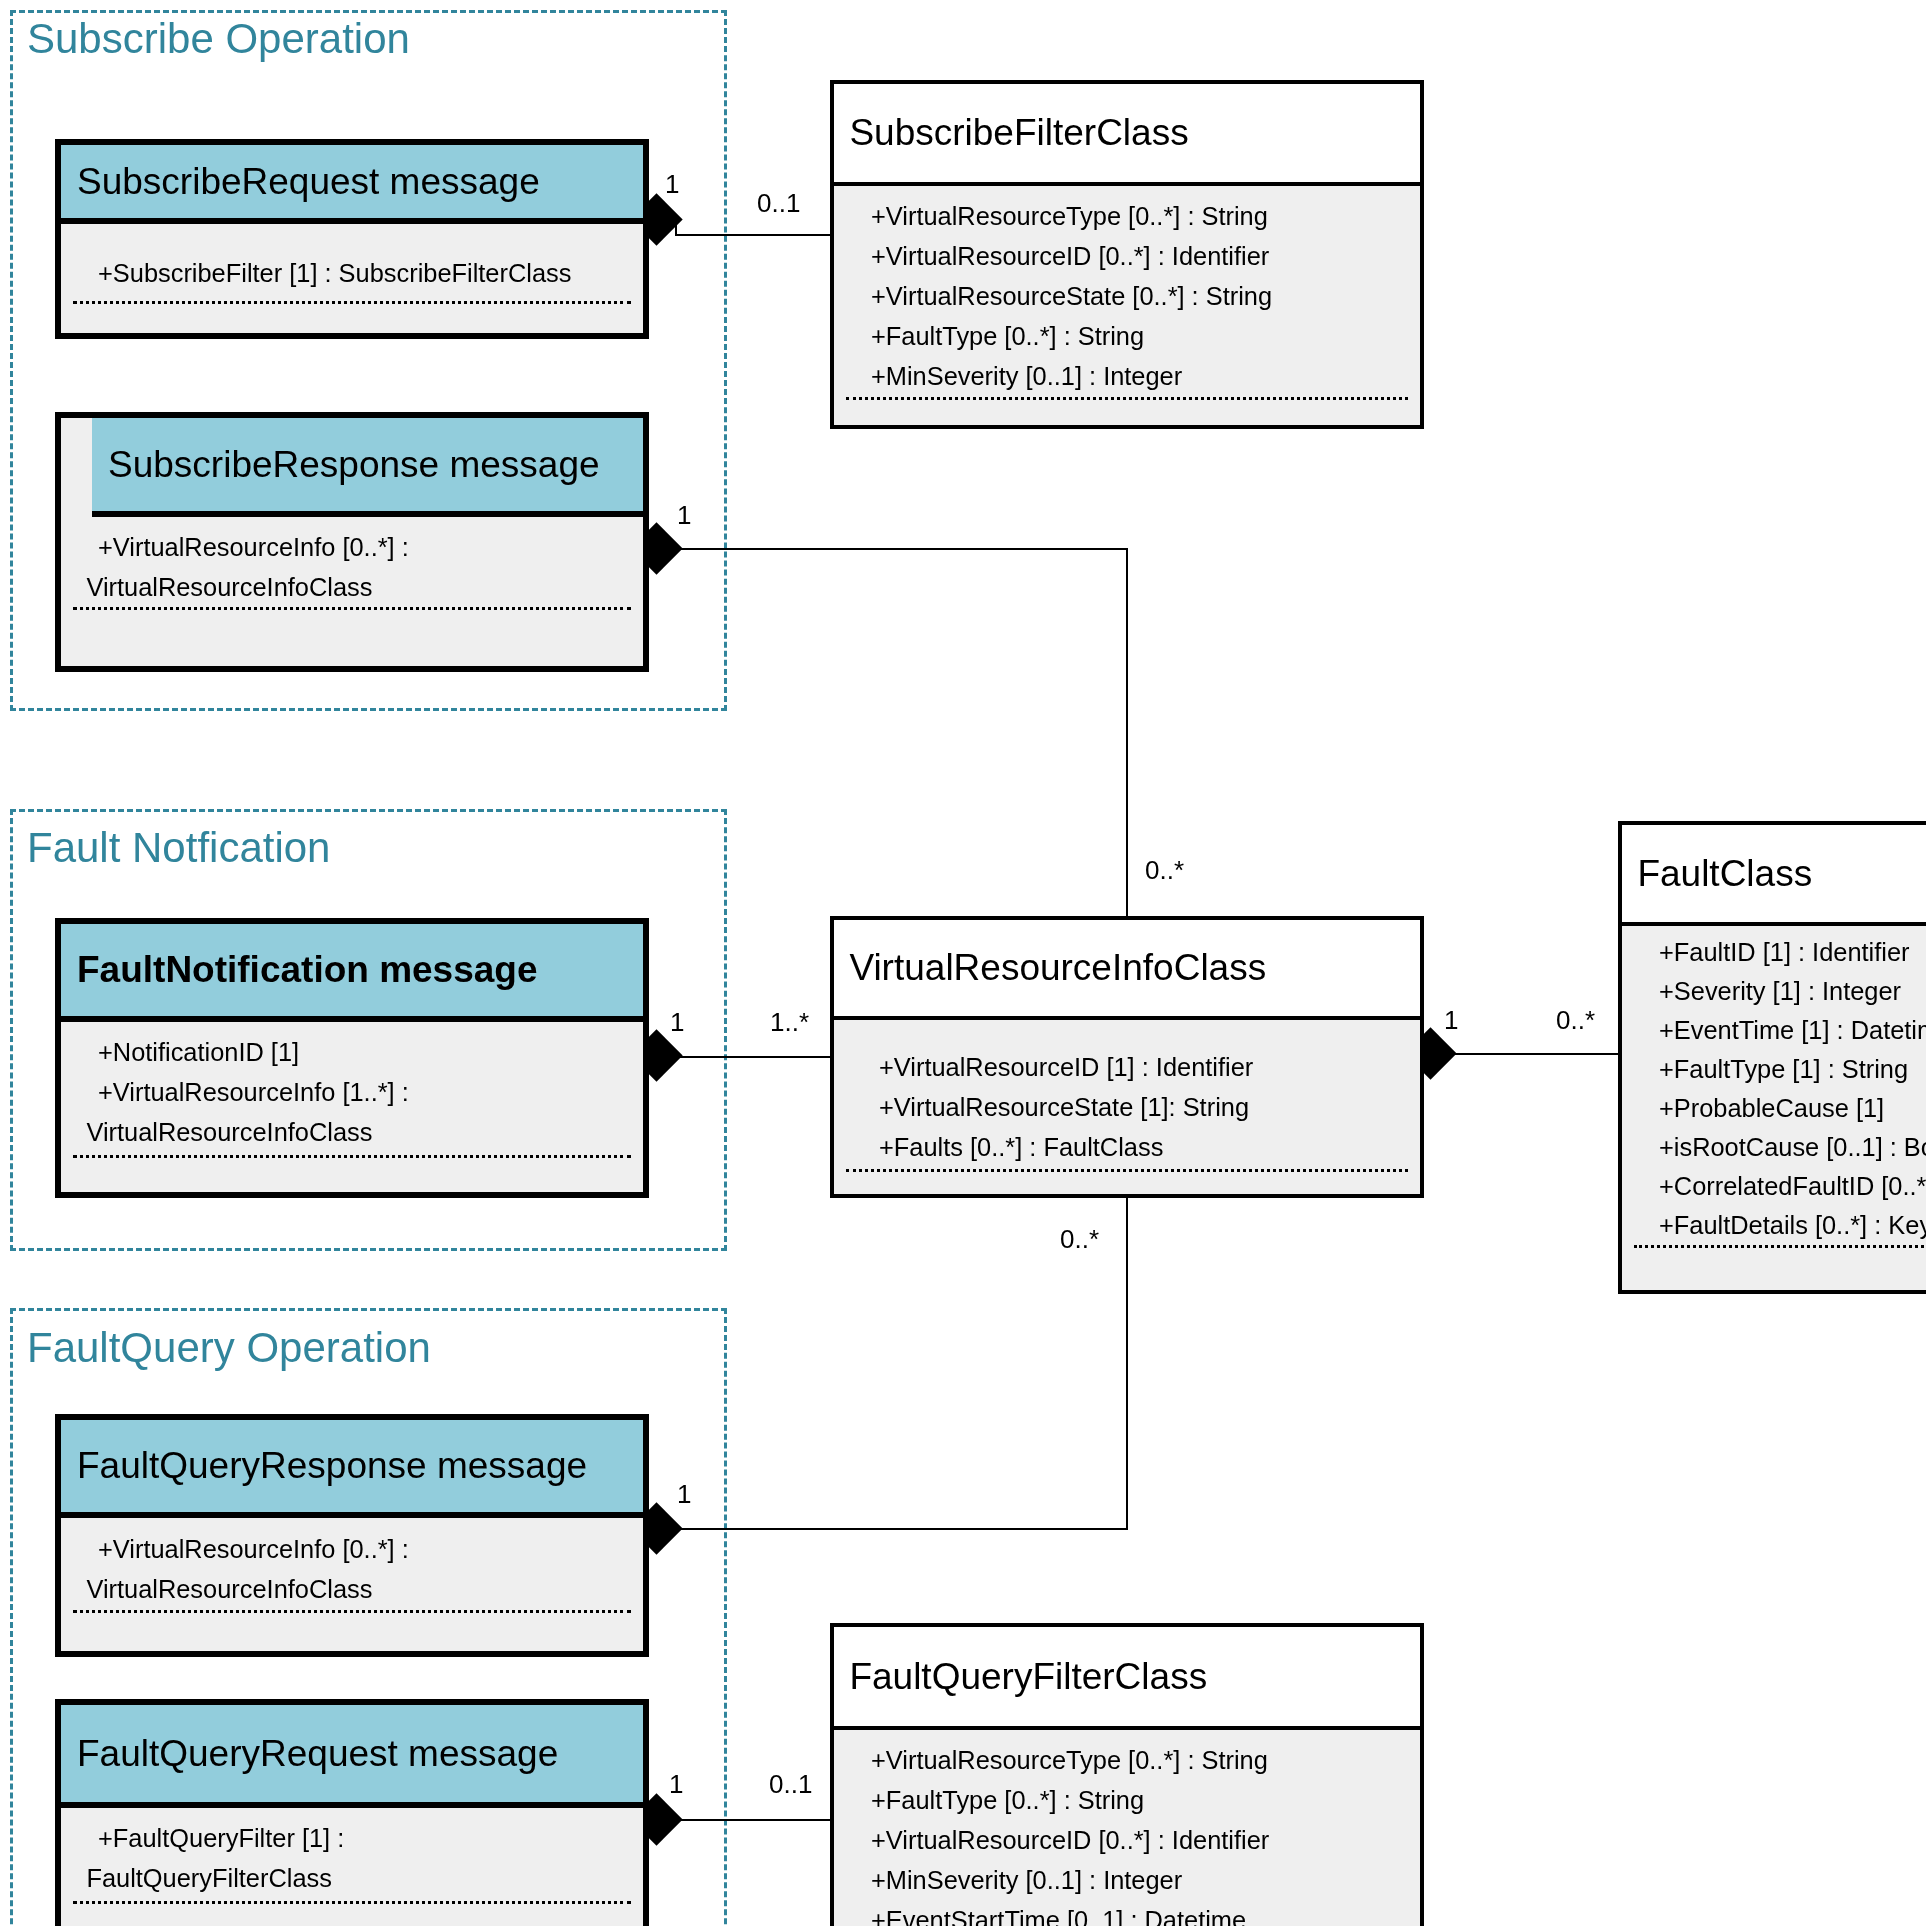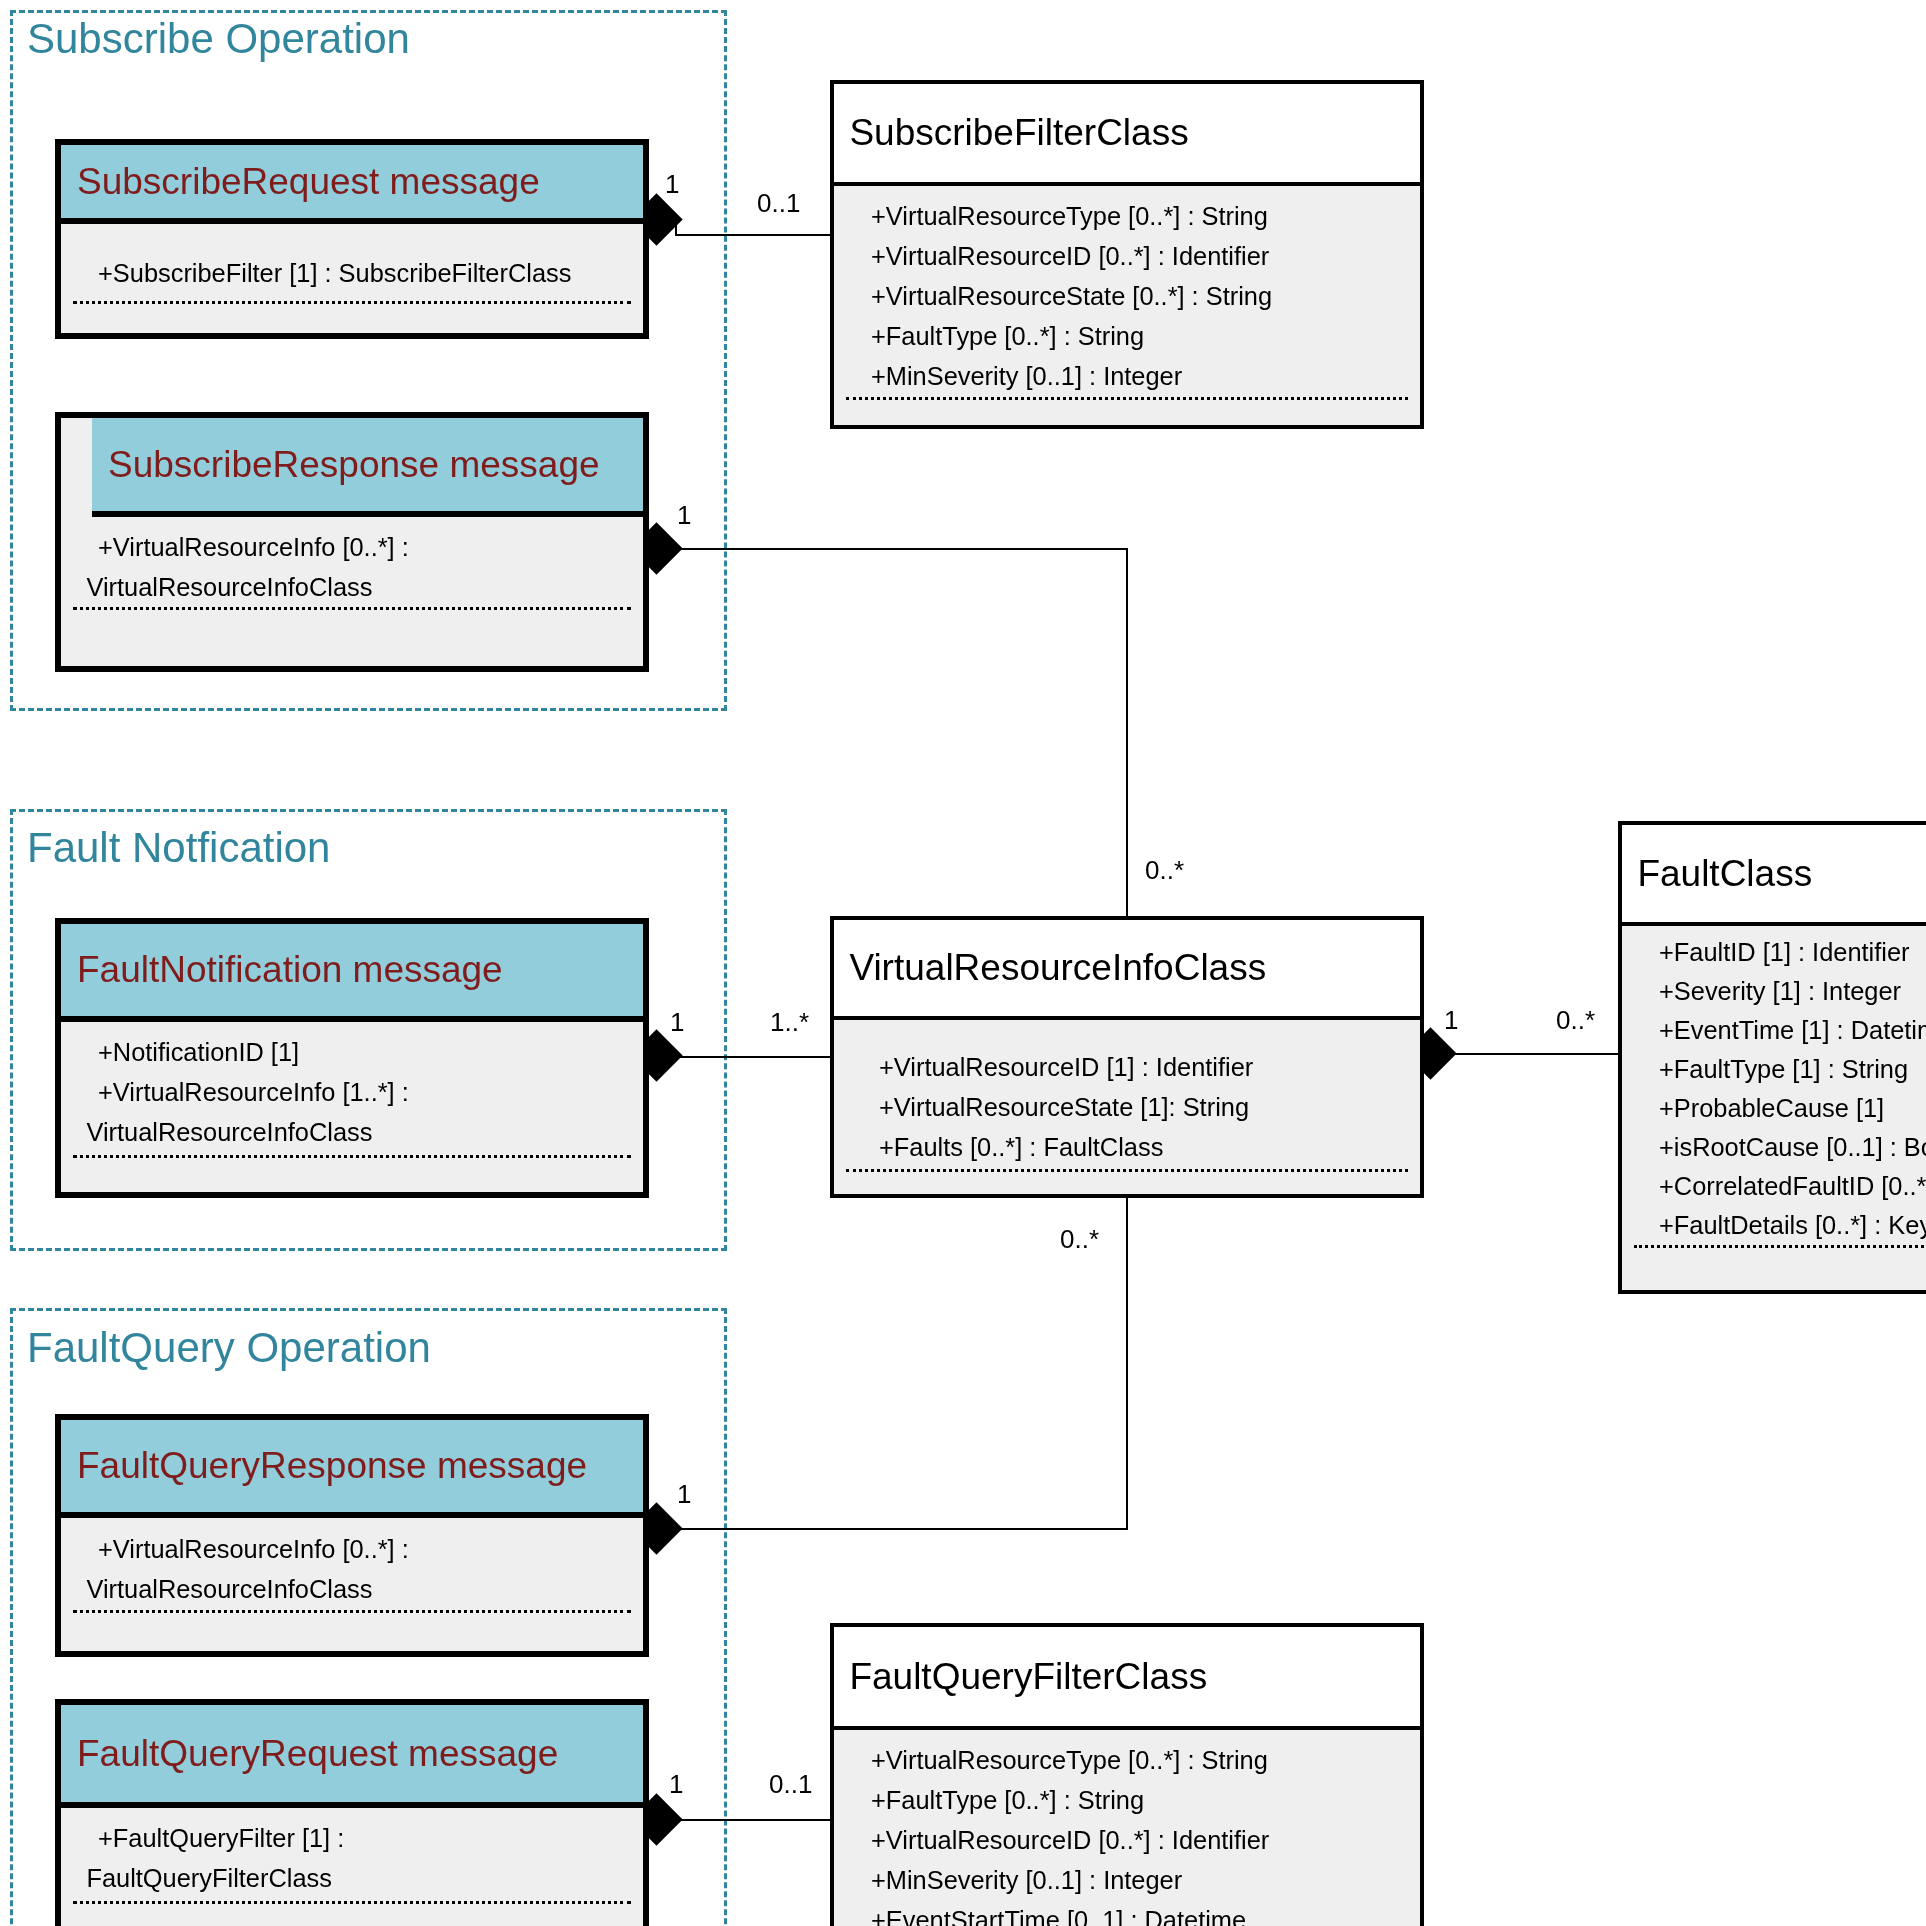--- a/index.html
+++ b/index.html
@@ -7,21 +7,21 @@
           font-family:"Liberation Sans",sans-serif;color:#000;overflow:hidden;}
 
   
   .group{position:absolute;border:3.9px dashed var(--accent);background:transparent;}
   .group-title{position:absolute;font-size:42px;font-weight:400;color:var(--accent);white-space:nowrap;}
 
   
   .msgbox{position:absolute;border:6.2px solid #000;background:var(--body-fill);box-sizing:border-box;}
   .msg-header{background:var(--header-fill);border-bottom:6.2px solid #000;display:flex;align-items:center;
               padding-left:16px;box-sizing:border-box;}
-  .msg-title{color:#7f1d1d;font-size:37px;white-space:nowrap;}
+  .msg-title{color:#000000;font-size:37px;white-space:nowrap;}
 
   
   .clsbox{position:absolute;border:4.6px solid #000;background:var(--body-fill);box-sizing:border-box;}
   .cls-header{background:#fff;border-bottom:4.6px solid #000;display:flex;align-items:center;
               padding-left:15.4px;box-sizing:border-box;}
   .cls-title{color:#000;font-size:37px;white-space:nowrap;}
 
   .attrs{padding-left:37px;padding-right:7.7px;}
   .attr{font-size:25.4px;line-height:40px;white-space:nowrap;}
   .attrs.tight .attr{line-height:39px;}
@@ -107,21 +107,21 @@
       <span class="msg-title">SubscribeResponse message</span>
     </div>
     <div class="attrs" style="padding-top:10px;">
       <div class="attr">+VirtualResourceInfo [0..*] :</div>
       <div class="attr" style="padding-left:0;margin-left:-11.6px;">VirtualResourceInfoClass</div>
     </div>
     <div class="sep" style="margin-top:0px;"></div>
   </div>
 
   <div class="msgbox" style="left:55px;top:918px;width:594px;height:280px;">
-    <div class="msg-header" style="height:98px;">
+    <div class="msg-header" style="height:98px;font-weight:bold;">
       <span class="msg-title">FaultNotification message</span>
     </div>
     <div class="attrs" style="padding-top:10px;">
       <div class="attr">+NotificationID [1]</div>
       <div class="attr">+VirtualResourceInfo [1..*] :</div>
       <div class="attr" style="margin-left:-11.6px;">VirtualResourceInfoClass</div>
     </div>
     <div class="sep" style="margin-top:2.7px;"></div>
   </div>
 

